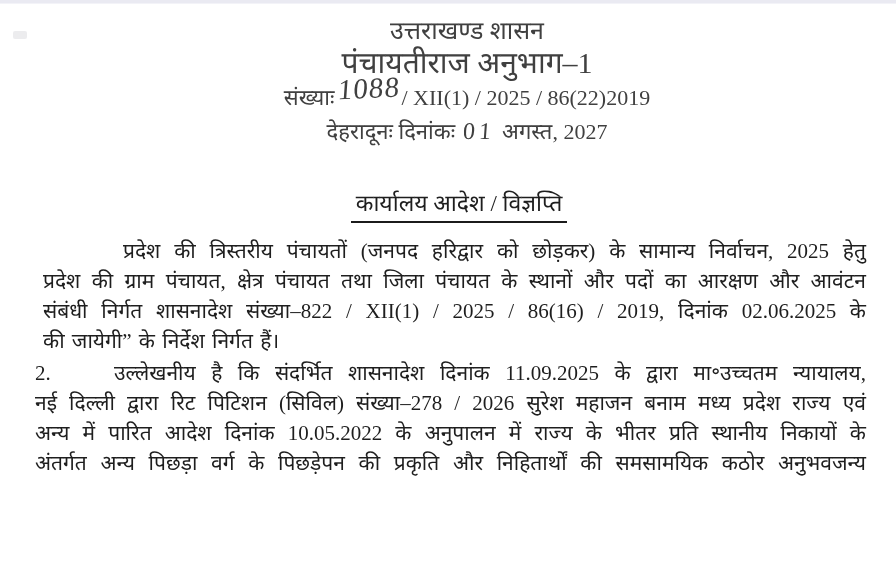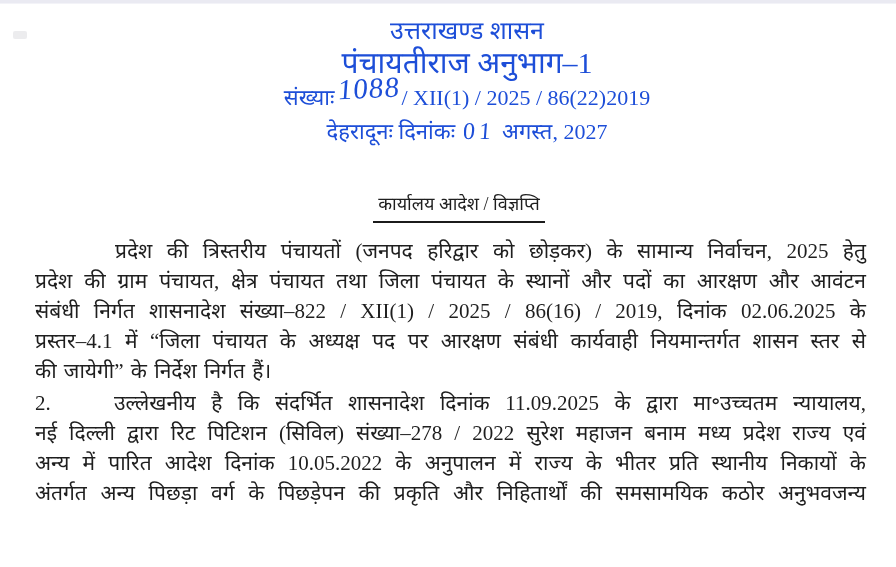--- a/index.html
+++ b/index.html
@@ -16,21 +16,21 @@
     background:#eaeaf2;border-bottom:1px solid #f3f3f8;
   }
   .scan-artifact{
     position:absolute;top:31px;left:13px;width:14px;height:8px;
     background:#c9c9cf;opacity:.35;border-radius:2px;
   }
   .header{
     text-align:center;
     padding-top:14px;
     margin-left:38px;
-    color:#1d4ed8;
+    color:#404040;
   }
   .h-org{font-size:25px;line-height:33px;}
   .h-dept{font-size:30px;line-height:32px;}
   .h-number{font-size:22px;line-height:30px;margin-top:1px;white-space:nowrap;}
   .handwritten-num{
     display:inline-block;
     font-size:29px;font-weight:500;letter-spacing:1px;
     transform:skewX(-7deg) rotate(-3deg);
     position:relative;top:-7px;
     margin:0 1px 0 4px;
@@ -42,37 +42,37 @@
     transform:skewX(-4deg);
     margin:0 2px;
   }
   .title-wrap{
     margin-top:43px;
     margin-left:22px;
     text-align:center;
   }
   .doc-title{
     display:inline-block;
-    font-size:18px;line-height:28px;
+    font-size:23px;line-height:28px;
     border-bottom:2px solid #1b1b1b;
     padding:0 5px 3px 5px;
   }
   .body-text{
     margin:13px 30px 0 35px;
     font-size:21px;
   }
   .line{
     line-height:30px;
     text-align:justify;
     text-align-last:justify;
     word-spacing:2px;
   }
   .line.last{text-align-last:left;}
   .line.indent{text-indent:80px;}
-  .para-1{margin:0 0 2px 0;}
+  .para-1{margin:0 0 2px 8px;}
   .para-2{margin:0;}
   .p2-first{display:flex;line-height:30px;}
   .para-num{flex:0 0 79px;text-align:left;}
   .p2-first-text{
     flex:1;display:block;
     text-align:justify;text-align-last:justify;
     word-spacing:2px;line-height:30px;
   }
 </style>
 </head>
@@ -91,28 +91,27 @@
 
   <div class="title-wrap">
     <span class="doc-title">कार्यालय आदेश / विज्ञप्ति</span>
   </div>
 
   <div class="body-text">
     <div class="para-1">
       <div class="line indent">प्रदेश की त्रिस्तरीय पंचायतों (जनपद हरिद्वार को छोड़कर) के सामान्य निर्वाचन, 2025 हेतु</div>
       <div class="line">प्रदेश की ग्राम पंचायत, क्षेत्र पंचायत तथा जिला पंचायत के स्थानों और पदों का आरक्षण और आवंटन</div>
       <div class="line">संबंधी निर्गत शासनादेश संख्या–822 / XII(1) / 2025 / 86(16) / 2019, दिनांक 02.06.2025 के</div>
-      <div class="line">प्रस्तर–4.1 में “जिला पंचायत के अध्यक्ष पद पर आरक्षण संबंधी कार्यवाही नियमान्तर्गत शासन स्तर से</div>
       <div class="line last">की जायेगी” के निर्देश निर्गत हैं।</div>
     </div>
 
     <div class="para-2">
       <div class="p2-first">
         <span class="para-num">2.</span>
         <span class="p2-first-text">उल्लेखनीय है कि संदर्भित शासनादेश दिनांक 11.09.2025 के द्वारा मा॰उच्चतम न्यायालय,</span>
       </div>
-      <div class="line">नई दिल्ली द्वारा रिट पिटिशन (सिविल) संख्या–278 / 2022 सुरेश महाजन बनाम मध्य प्रदेश राज्य एवं</div>
+      <div class="line">नई दिल्ली द्वारा रिट पिटिशन (सिविल) संख्या–278 / 2026 सुरेश महाजन बनाम मध्य प्रदेश राज्य एवं</div>
       <div class="line">अन्य में पारित आदेश दिनांक 10.05.2022 के अनुपालन में राज्य के भीतर प्रति स्थानीय निकायों के</div>
       <div class="line">अंतर्गत अन्य पिछड़ा वर्ग के पिछड़ेपन की प्रकृति और निहितार्थों की समसामयिक कठोर अनुभवजन्य</div>
 
     </div>
   </div>
 </div>
 
 </body></html>

